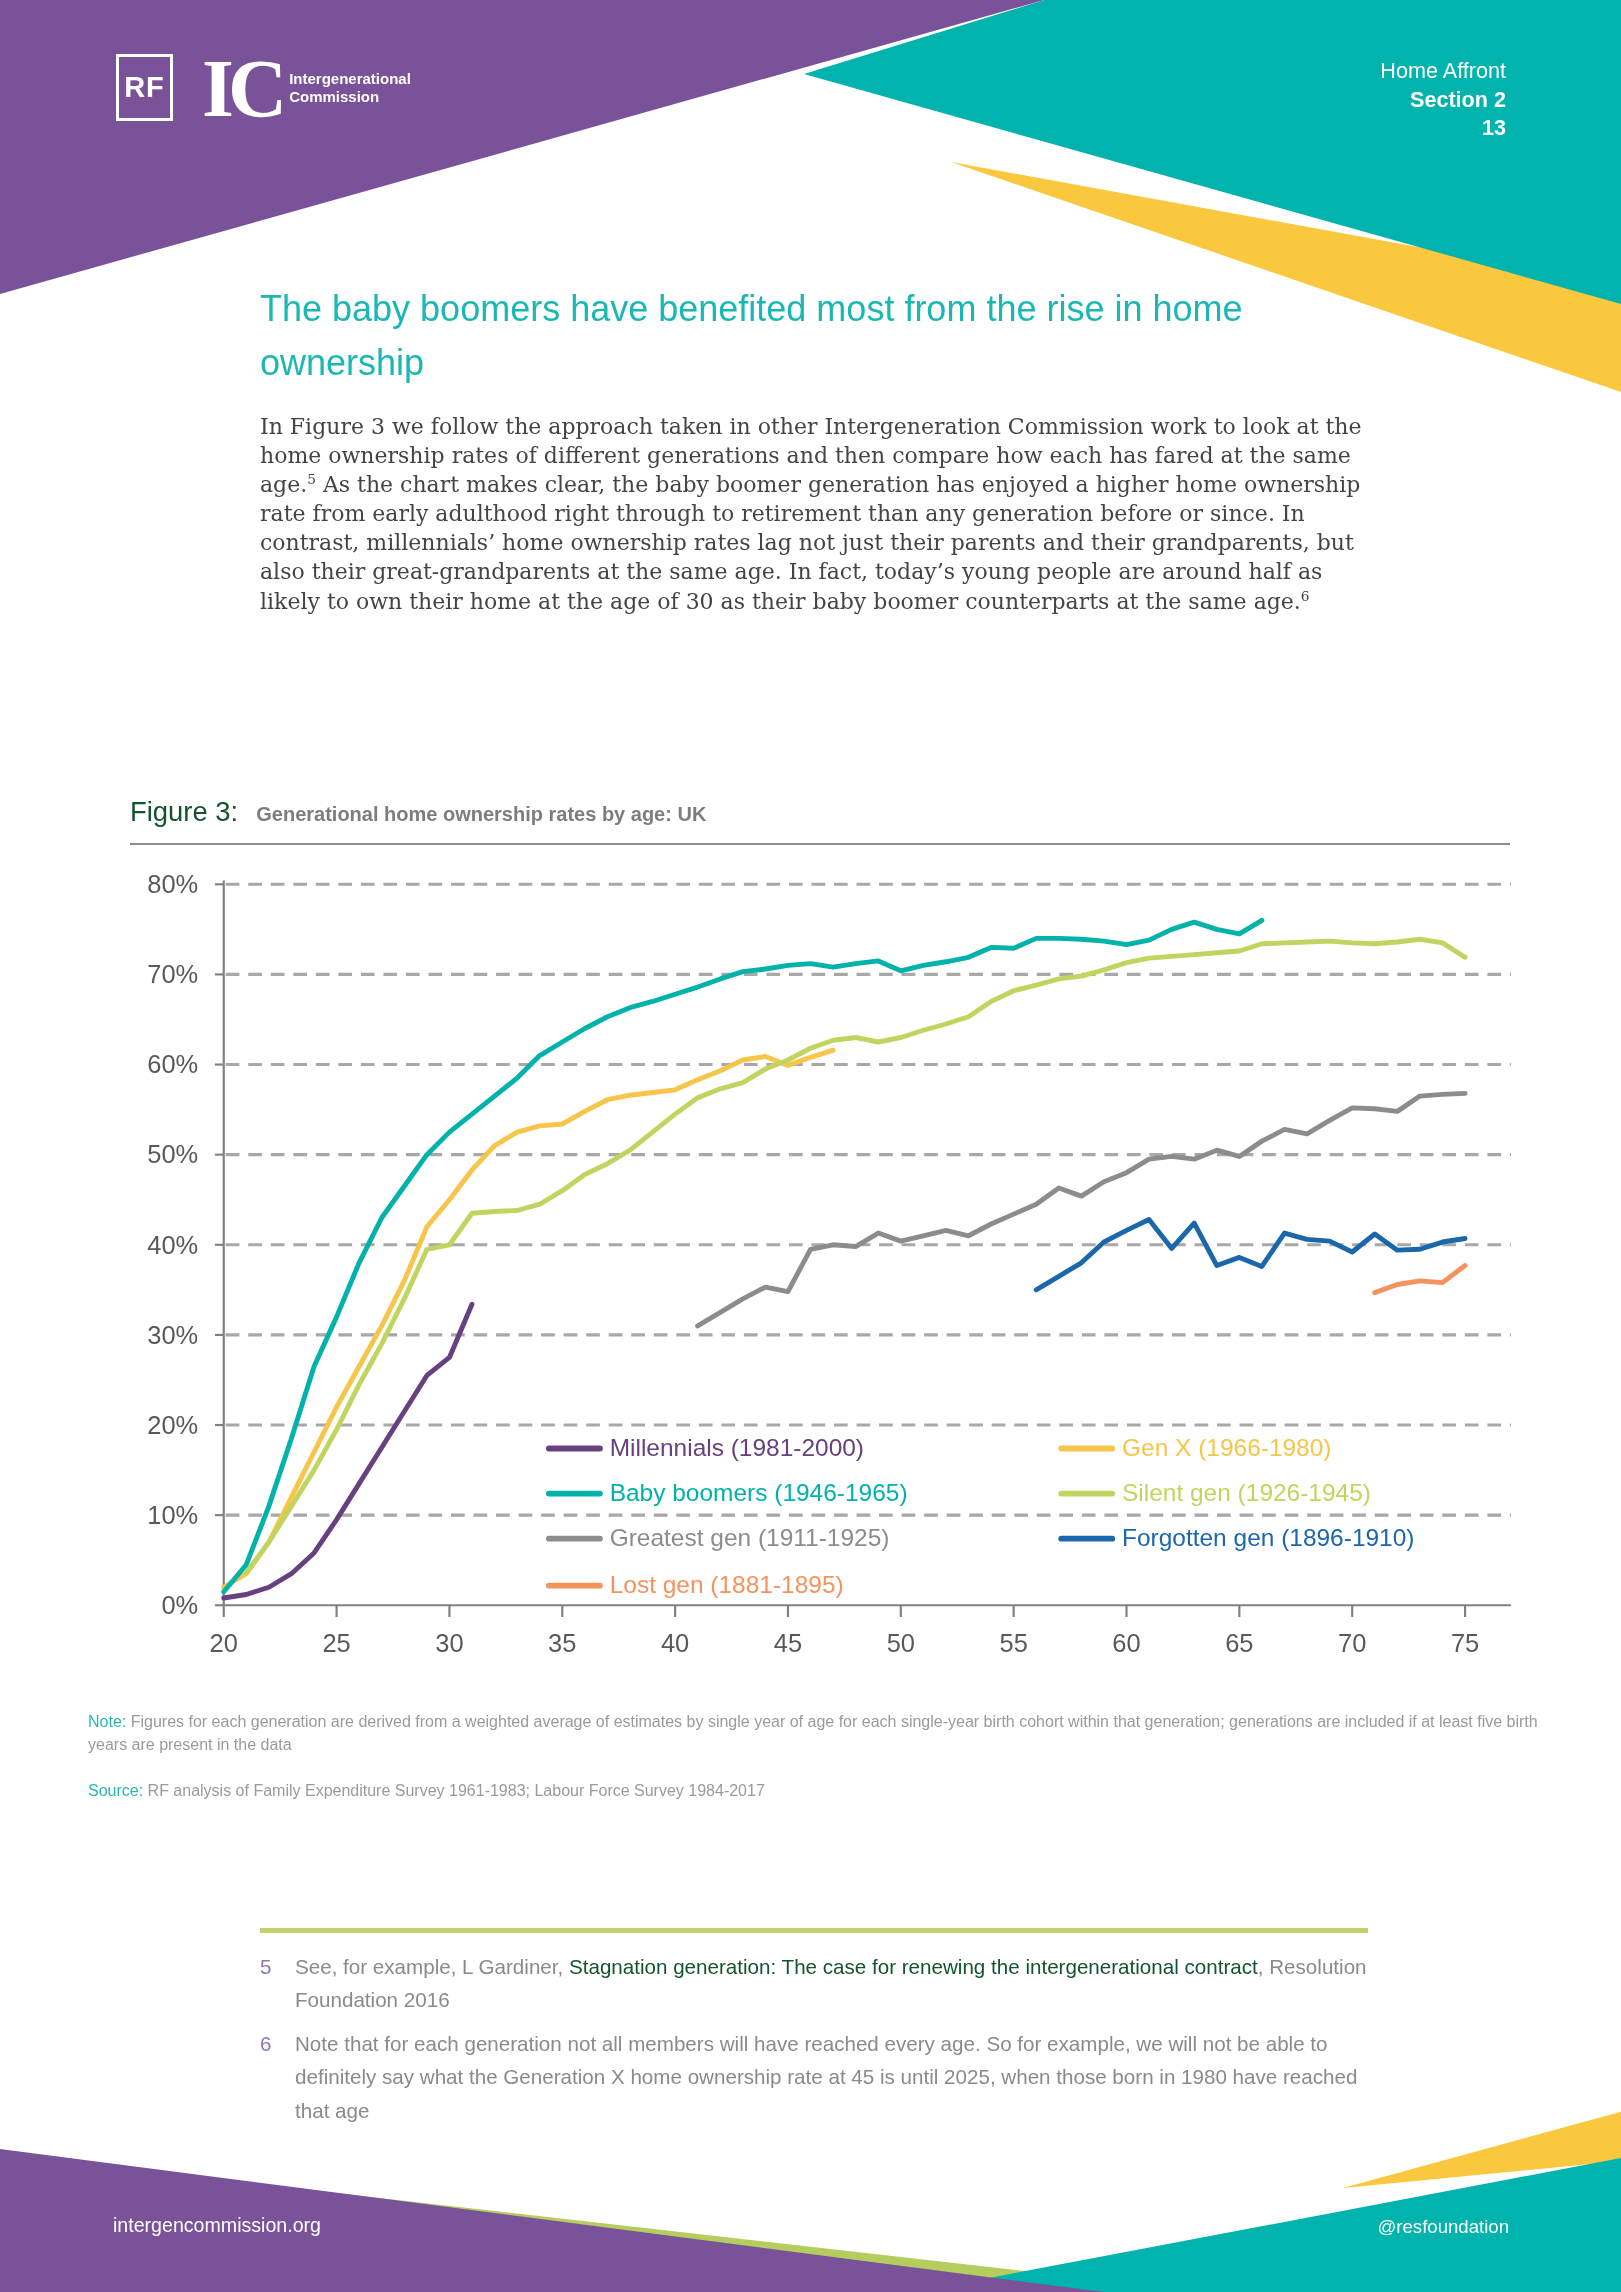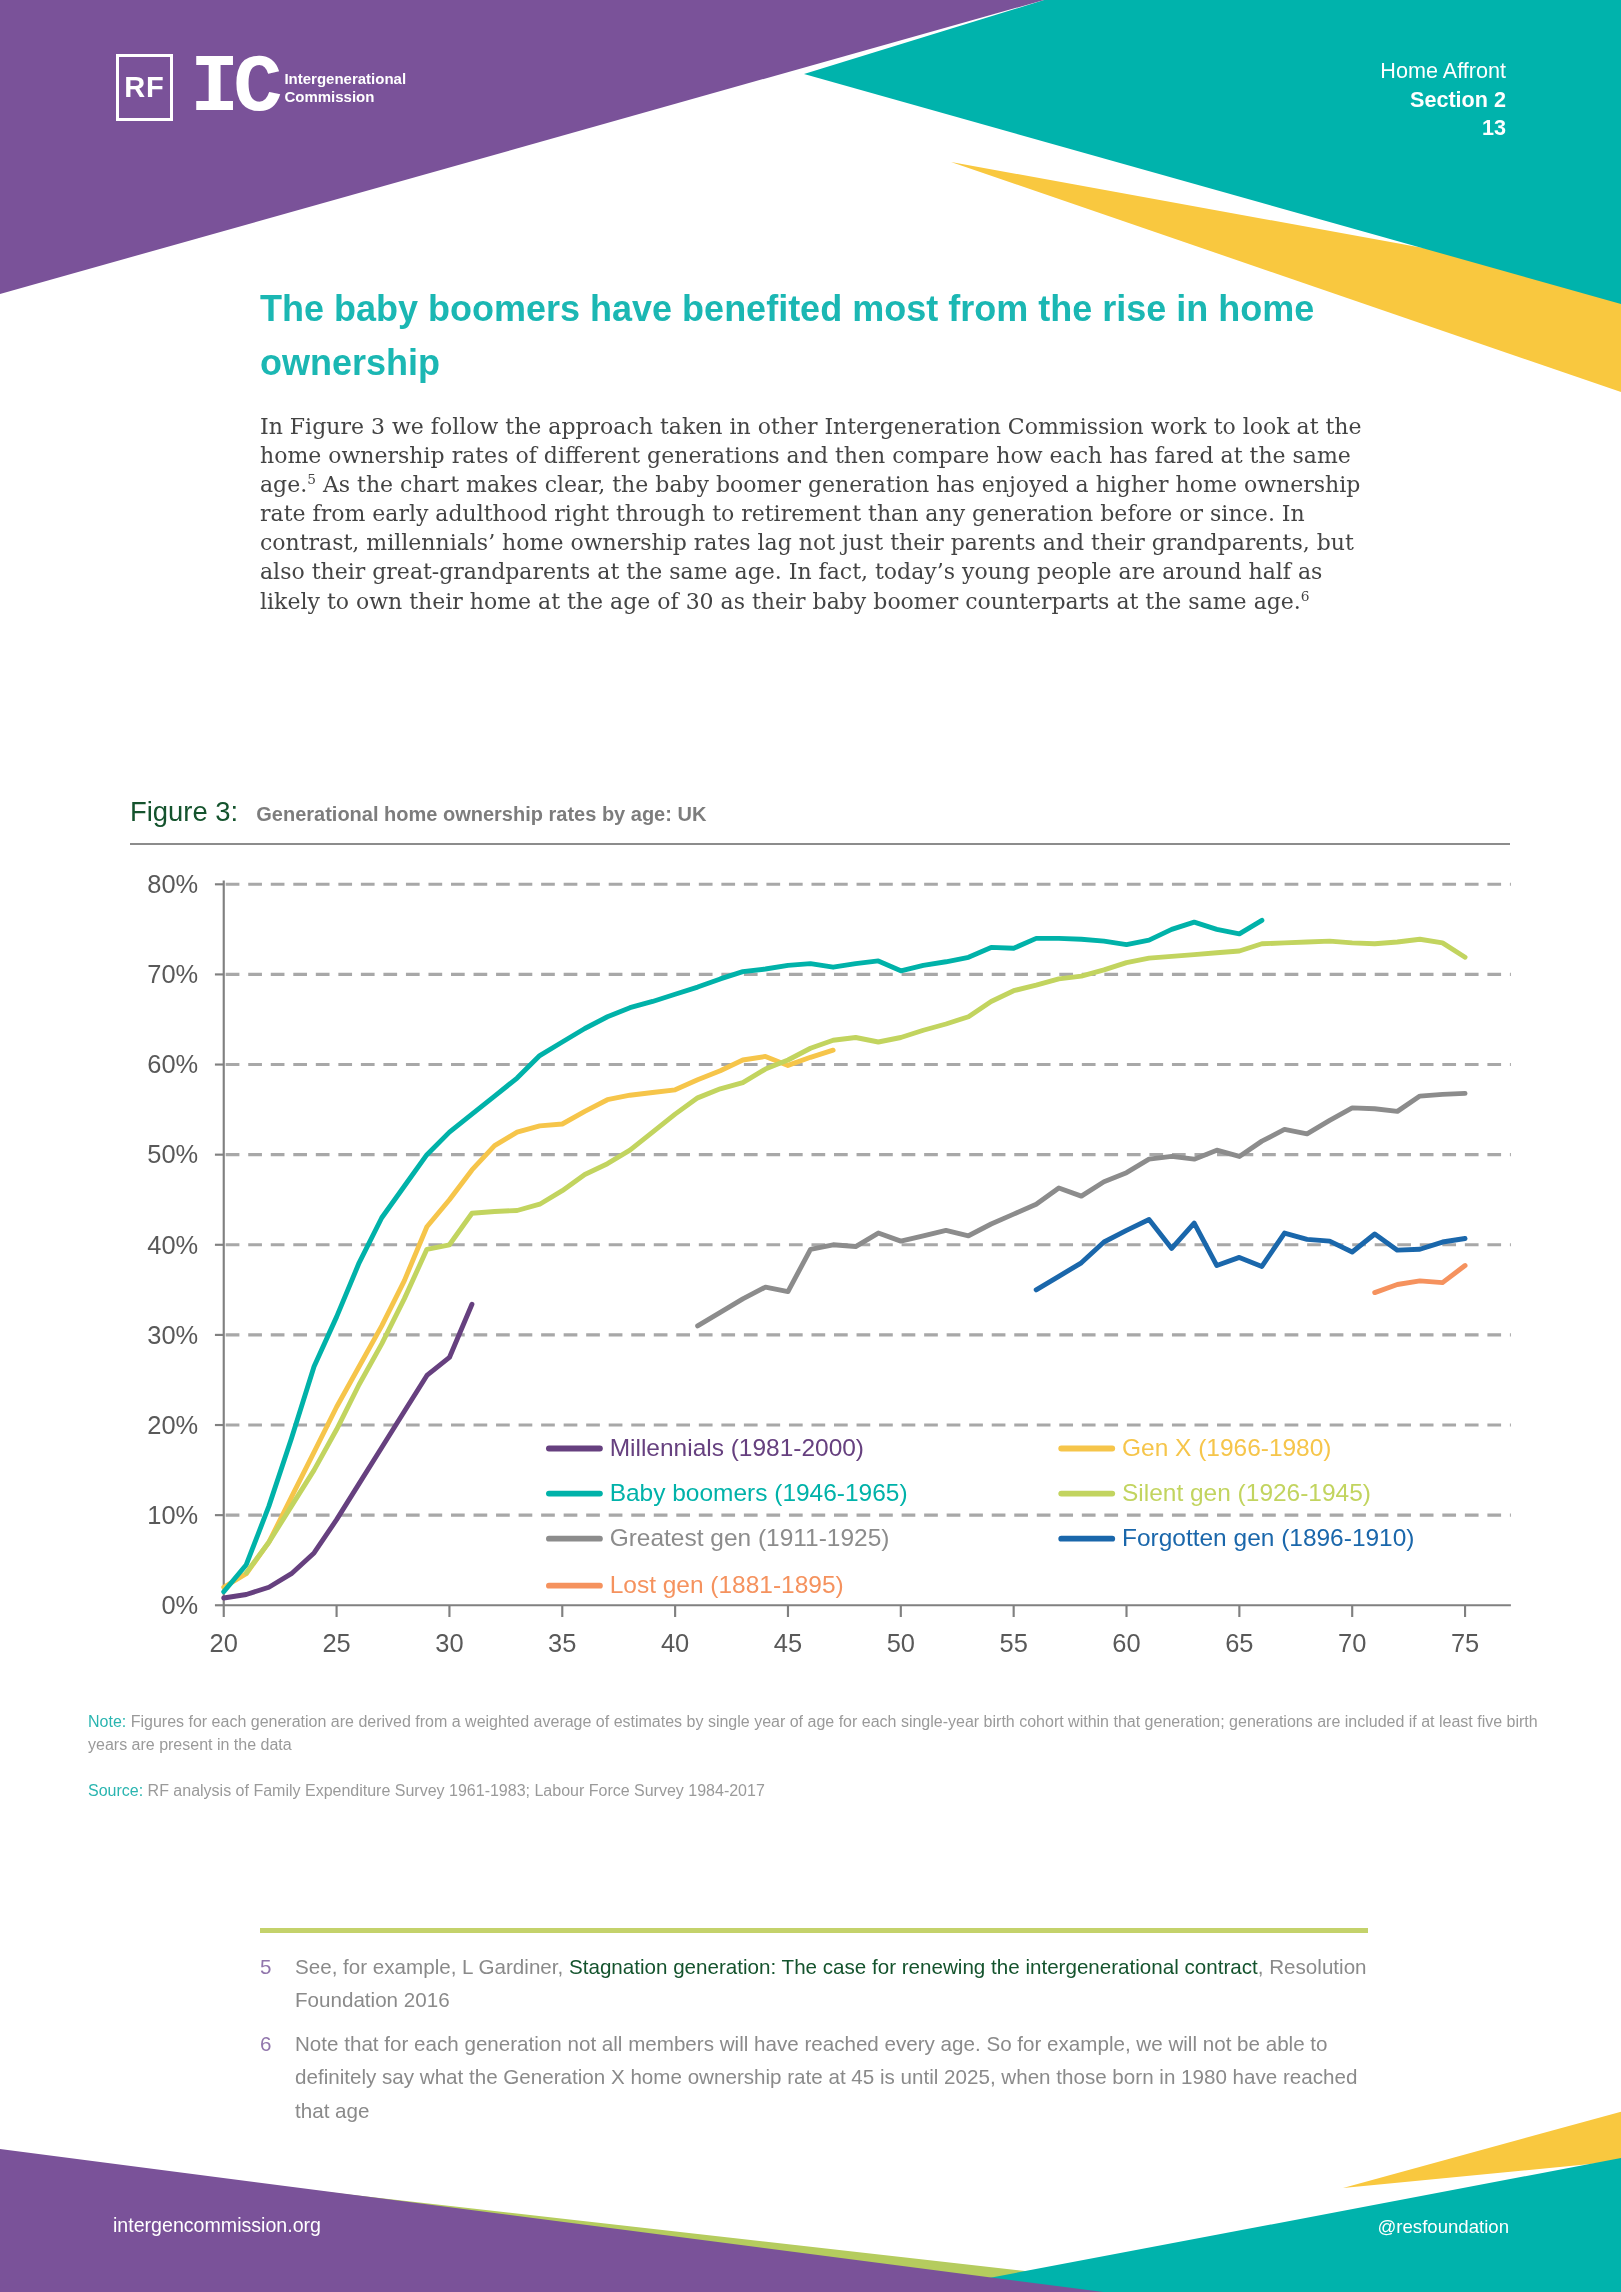--- a/index.html
+++ b/index.html
@@ -7,26 +7,26 @@
         font-family:"Liberation Sans",sans-serif;margin:0 auto;}
   
   .hdr{position:absolute;left:0;top:0;width:1621px;height:412px;pointer-events:none;}
   .shape{position:absolute;left:0;top:0;width:1621px;height:412px;}
   .hdr-yellow{background:#f9c83f;clip-path:polygon(951px 162px,1621px 284px,1621px 392px);z-index:1;}
   .hdr-teal{background:#00b3ac;clip-path:polygon(804px 74px,1044px 0px,1621px 0px,1621px 304px);z-index:2;}
   .hdr-purple{background:#7a5299;clip-path:polygon(0px 0px,1044px 0px,0px 294px);z-index:3;}
   .logo{position:absolute;left:116px;top:54px;z-index:5;display:flex;align-items:flex-start;color:#fff;}
   .rf-box{width:51px;height:61px;border:3.9px solid #fff;display:flex;align-items:center;justify-content:center;
           font-size:29px;font-weight:bold;letter-spacing:1px;}
-  .ic-mono{font-family:Liberation Mono, monospace;font-weight:bold;font-size:82px;line-height:69px;margin-left:17px;letter-spacing:-5.9px;text-align:center;}
+  .ic-mono{font-family:Liberation Serif, serif;font-weight:bold;font-size:82px;line-height:69px;margin-left:29px;letter-spacing:-5.9px;text-align:center;}
   .ic-text{margin-left:7.8px;margin-top:15.7px;font-size:15px;font-weight:bold;line-height:1.2;}
   .hdr-right{position:absolute;right:115px;top:57px;z-index:5;text-align:right;color:#fff;font-size:21.6px;line-height:1.32;}
   .hdr-right .b{font-weight:bold;}
   
-  .title{position:absolute;left:260px;top:258px;width:1147px;color:#1bb7b3;font-size:36px;font-weight:bold;line-height:1.5;}
+  .title{position:absolute;left:260px;top:258px;width:1147px;color:#1bb7b3;font-size:36px;font-weight:normal;line-height:1.5;}
   .body-text{position:absolute;left:260px;top:390px;width:1127px;font-family:"DejaVu Serif",serif;
              font-size:22px;line-height:1.32;color:#444444;text-align:left;}
   .body-text sup{font-size:13.7px;color:#444;}
   
   .fig-head{position:absolute;left:130px;top:796px;width:1382px;}
   .fig-label{color:#14532d;font-size:27.4px;display:inline;}
   .fig-title{color:#7d7d7d;font-size:20px;font-weight:bold;display:inline;margin-left:13.7px;}
   .fig-rule{position:absolute;left:130px;top:843px;width:1380px;height:2px;background:#8c8c8c;}
   
   .chart-wrap{position:absolute;left:0;top:851px;width:1621px;height:815px;}

